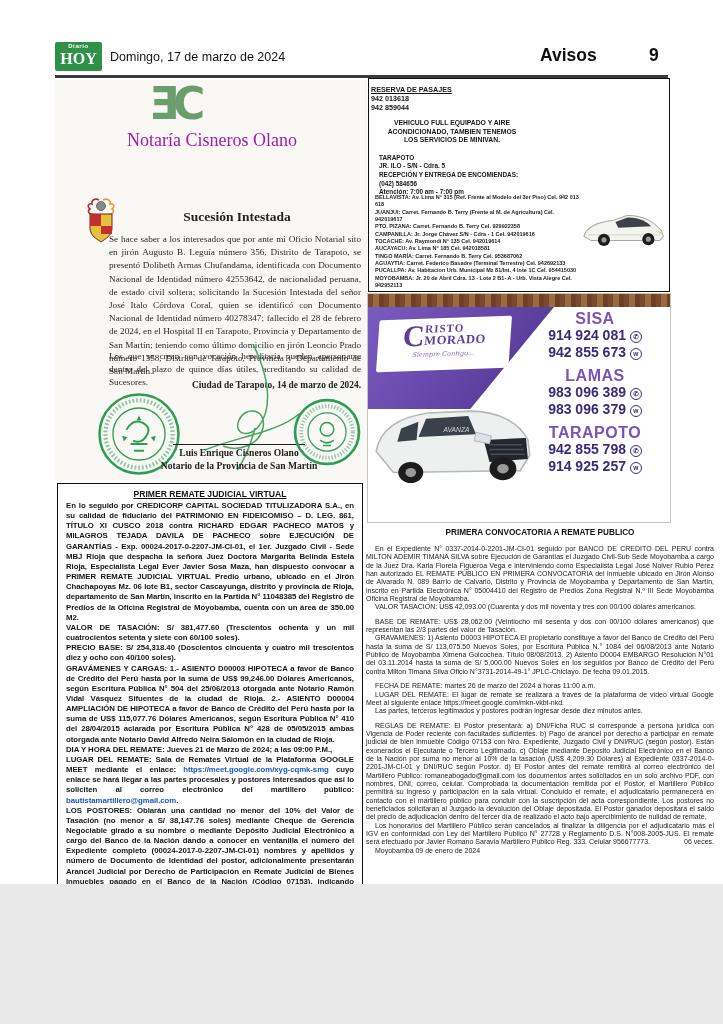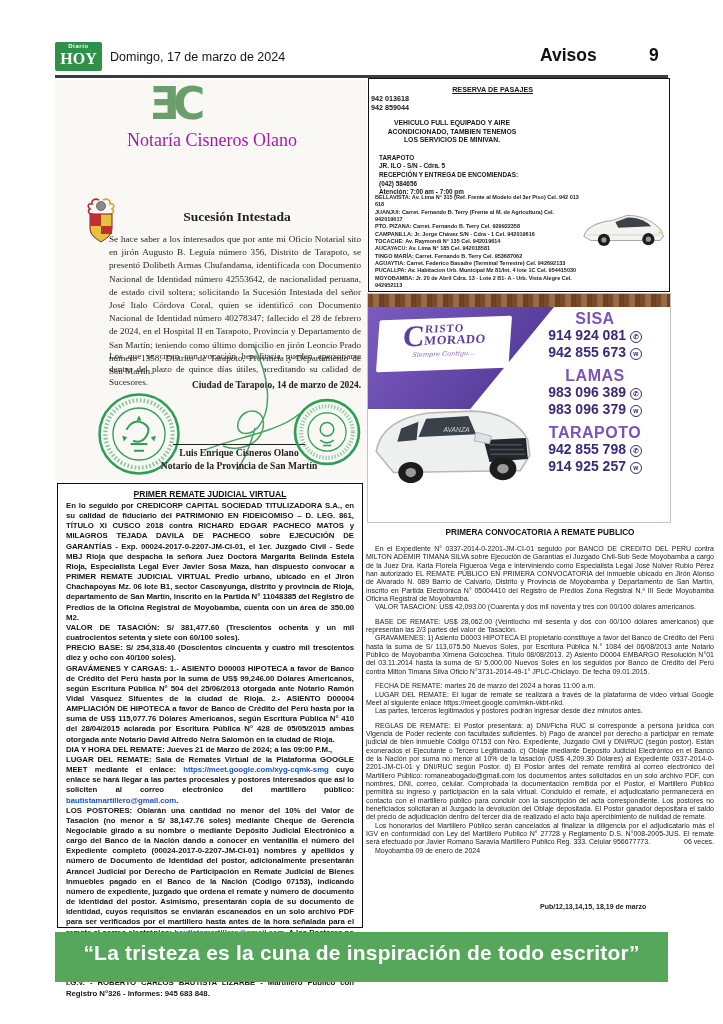--- a/index.html
+++ b/index.html
@@ -1,16 +1,16 @@
 <!DOCTYPE html>
 <html><head>
 <meta charset="utf-8">
 <style>
   html,body{margin:0;padding:0;background:#e9e9e9;}
-  .page{position:relative;width:723px;height:1024px;background:#ffffff;margin:0 auto;
+  .page{position:relative;width:723px;height:884px;background:#ffffff;margin:0 auto;
         font-family:"Liberation Sans",sans-serif;overflow:hidden;color:#1a1a1a;}
   .abs{position:absolute;}
 
   
   .hdr-logo{left:55px;top:42px;width:47px;height:29px;background:#2e9147;color:#fff;
             text-align:center;border-radius:2px;}
   .hdr-logo .d{font-size:6px;font-weight:bold;line-height:8px;letter-spacing:.6px;}
   .hdr-logo .h{font-family:"Liberation Serif",serif;font-size:16px;font-weight:bold;line-height:17px;}
   .hdr-date{left:110px;top:50px;font-size:12.5px;color:#151515;}
   .hdr-section{left:540px;top:45px;font-size:17.5px;font-weight:bold;color:#101010;}
@@ -47,21 +47,21 @@
   .legalbox .lt{text-align:center;font-weight:bold;font-size:8.6px;text-decoration:underline;
                 margin-bottom:2px;color:#141414;}
   .legalbox p{margin:0;font-size:7.8px;line-height:10.15px;font-weight:bold;text-align:justify;
               color:#161616;letter-spacing:-0.05px;}
   .link{color:#1a56c4;}
 
   
   .pizana{left:368px;top:78px;width:302px;height:214px;border:1.5px solid #111;box-sizing:border-box;
           background:#fff;}
   .pz-left{left:2px;top:6px;width:162px;}
-  .pz-title{text-align:right;font-weight:bold;font-size:7.2px;text-decoration:underline;color:#161616;}
+  .pz-title{text-align:left;font-weight:bold;font-size:7.2px;text-decoration:underline;color:#161616;}
   .pz-phone{text-align:left;font-weight:bold;font-size:7.2px;line-height:9px;color:#161616;}
   .pz-desc{margin:7px 12px 0 12px;text-align:center;font-weight:bold;font-size:6.8px;line-height:8.6px;color:#161616;}
   .pz-tar{margin:9px 0 0 8px;font-weight:bold;font-size:6.4px;line-height:8.6px;color:#161616;}
   .pz-right{left:166px;top:4px;width:132px;text-align:center;}
   .pz-brand{font-family:"DejaVu Serif",serif;font-style:italic;font-weight:bold;font-size:18px;
             color:#f08a2e;text-shadow:1.4px 1.4px 0 #32327a;line-height:20px;}
   .pz-suffix{font-family:"DejaVu Serif",serif;font-style:italic;font-weight:bold;font-size:6.5px;color:#f08a2e;}
   .pz-tagline{margin-top:5px;font-weight:bold;font-size:7.4px;color:#2d2d2d;letter-spacing:.2px;}
   .pz-branches{left:6px;top:115px;width:208px;font-weight:bold;font-size:5.5px;line-height:7.35px;color:#1c1c1c;}
   .pz-car{left:212px;top:122px;}

